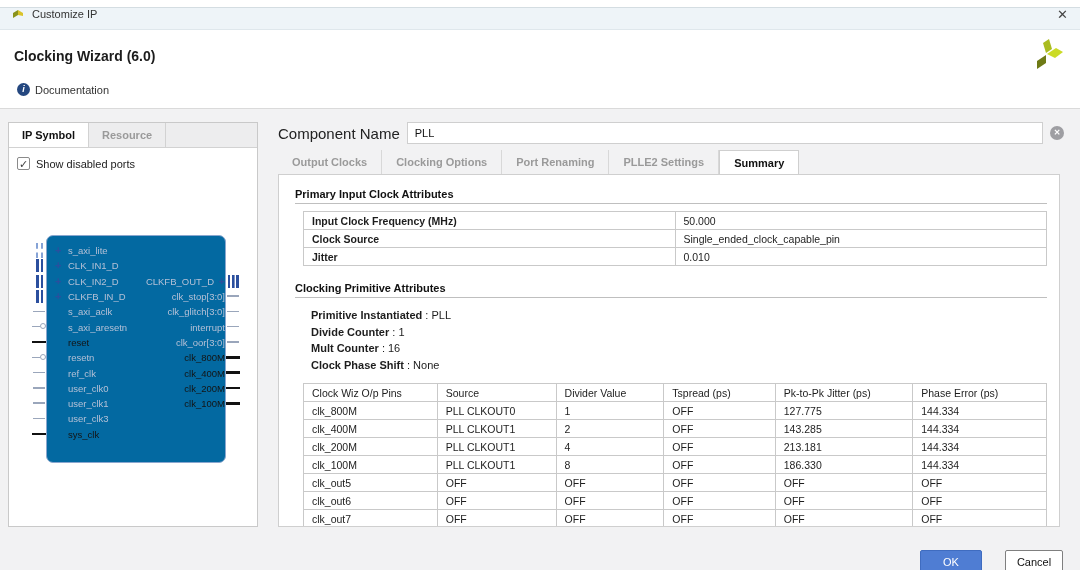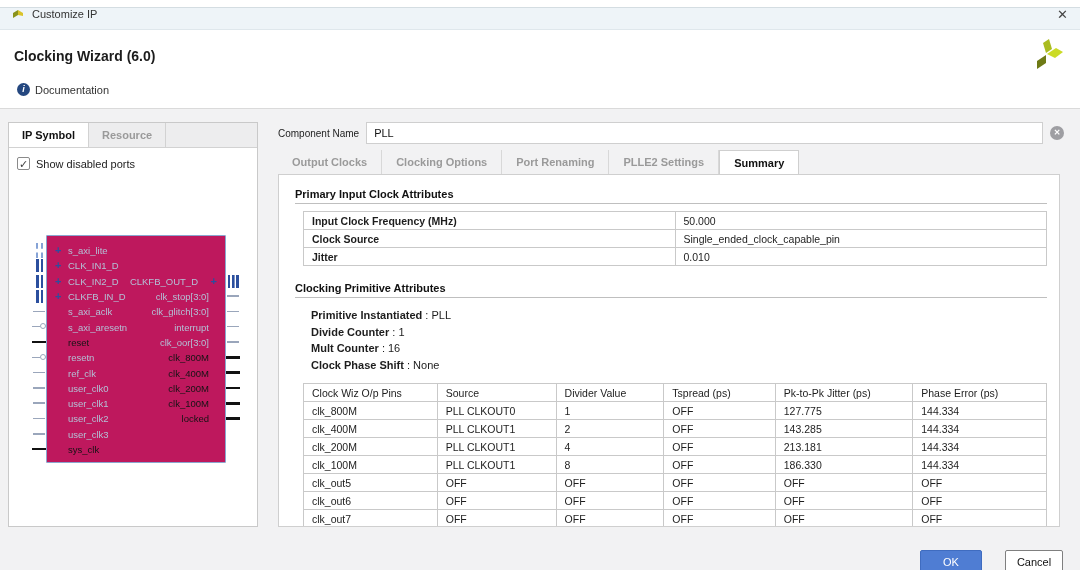--- a/index.html
+++ b/index.html
@@ -37,25 +37,25 @@
   .lp-tab { padding:0 13px; line-height:24px; font-size:11px; font-weight:bold; color:#9a9a9a;
             border-right:1px solid #d2d2d2; cursor:default; }
   .lp-tab.active { background:#fff; color:#111; }
   .cb-row { display:flex; align-items:center; gap:6px; margin:9px 0 0 8px; font-size:11px; color:#222; }
   .checkbox { width:13px; height:13px; background:#fff; border:1px solid #8a8a8a; border-radius:2px;
               font-size:11px; line-height:12px; text-align:center; color:#3c3c3c; }
   .checkbox.checked::before { content:"\2713"; }
 
   
   .ip-block { position:absolute; left:37px; top:112px; width:180px; height:228px;
-              background:#be185d; border:1px solid #8aa7cf; border-radius:1px; padding:7px 0; }
+              background:#0369a1; border:1px solid #8aa7cf; border-radius:7px; padding:7px 0; }
   .prow { display:flex; justify-content:space-between; height:15.3px; align-items:center; position:relative; }
   .pside { display:flex; align-items:center; position:relative; height:100%; font-size:9.5px; }
   .pleft { padding-left:8px; }
-  .pright { padding-right:8px; justify-content:flex-end;gap:8px; }
+  .pright { justify-content:flex-end; }
   .plus-icon { display:inline-block; width:13px; color:#2b4f9e; font-weight:bold; font-size:11px; line-height:1; }
   .pright .plus-icon { width:0; overflow:hidden; }
   .pright.plus .plus-icon { width:11px; text-align:right; }
   .plus .plus-icon::before { content:"+"; }
   .plabel { white-space:nowrap; }
   .dis .plabel { color:#b4c0d6; }
   .en .plabel { color:#141414; }
   .conn { position:absolute; width:14px; height:15px; top:0; }
   .pleft .conn { left:-15px; }
   .pright .conn { right:-15px; }
@@ -73,21 +73,21 @@
   .conn-busdash .conn::before, .conn-busdash .conn::after { content:""; position:absolute; top:0; bottom:0;
                              width:0; border-left:2.6px dashed #86a3d6; }
   .conn-busdash .conn::before { left:4px; } .conn-busdash .conn::after { left:8.6px; }
   .conn-bus3 .conn { background:linear-gradient(#2b4f9e,#2b4f9e) no-repeat center / 2.6px 13px; }
   .conn-bus3 .conn::before, .conn-bus3 .conn::after { content:""; position:absolute; top:1px; bottom:1px;
                              width:2.6px; background:#2b4f9e; }
   .conn-bus3 .conn::before { left:1.5px; } .conn-bus3 .conn::after { right:1.5px; }
 
   
   .comp-row { position:absolute; left:278px; top:121px; width:786px; height:24px; display:flex; align-items:center; }
-  .comp-label { font-size:10px; color:#222; margin-right:7px; white-space:nowrap; }
+  .comp-label { font-size:15px; color:#222; margin-right:7px; white-space:nowrap; }
   .comp-input { flex:1; height:22px; background:#fff; border:1px solid #cfcfcf; font-size:11px;
                 padding:0 7px; color:#111; font-family:"Liberation Sans", sans-serif; }
   .clear-icon { width:14px; height:14px; border-radius:50%; background:#9e9ea2; color:#fff;
                 font-size:8px; line-height:14px; text-align:center; margin-left:7px; font-weight:bold; }
   .clear-icon::before { content:"\2715"; }
 
   .tabbar { position:absolute; left:278px; top:150px; width:782px; height:25px; display:flex;
             border-bottom:1px solid #cfcfcf; }
   .tab { padding:0 14px; line-height:24px; font-size:11px; font-weight:bold; color:#9a9a9a;
          border-right:1px solid #d8d8d8; cursor:default; white-space:nowrap; }
@@ -306,32 +306,20 @@
             <span class="plus-icon"></span>
             <span class="plabel">user_clk1</span>
           </div>
           <div class="pside pright en conn-stubbold">
             <span class="plabel">clk_100M</span>
             <span class="plus-icon"></span>
             <span class="conn"></span>
           </div>
         </div>
 
-        <div class="prow">
-          <div class="pside pleft dis conn-stub">
-            <span class="conn"></span>
-            <span class="plus-icon"></span>
-            <span class="plabel">user_clk2</span>
-          </div>
-          <div class="pside pright en conn-stubbold">
-            <span class="plabel">locked</span>
-            <span class="plus-icon"></span>
-            <span class="conn"></span>
-          </div>
-        </div>
 
         <div class="prow">
           <div class="pside pleft dis conn-stub">
             <span class="conn"></span>
             <span class="plus-icon"></span>
             <span class="plabel">user_clk3</span>
           </div>
           <div class="pside pright">
             <span class="plabel"></span>
             <span class="plus-icon"></span>

